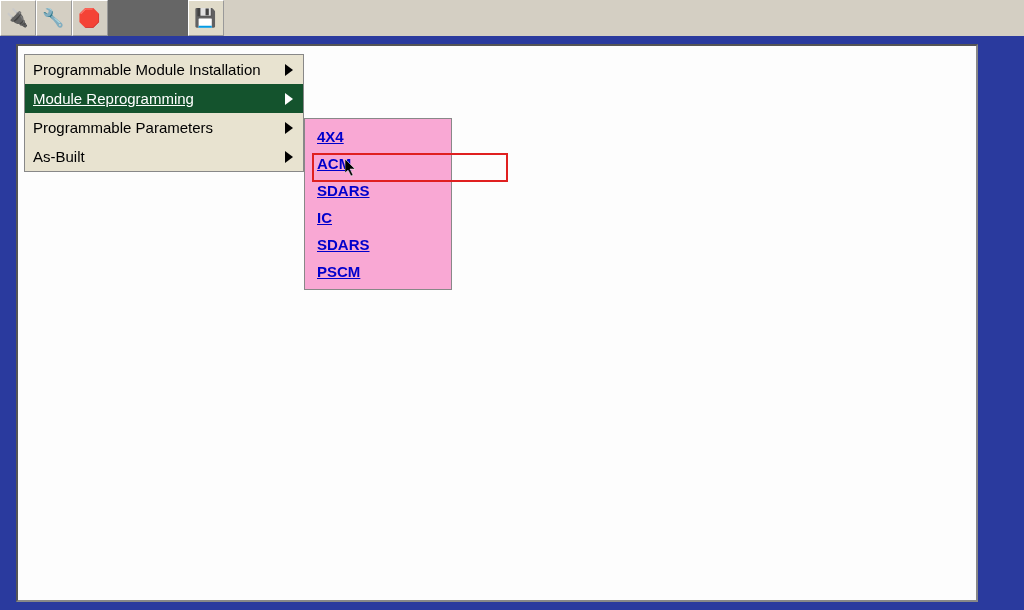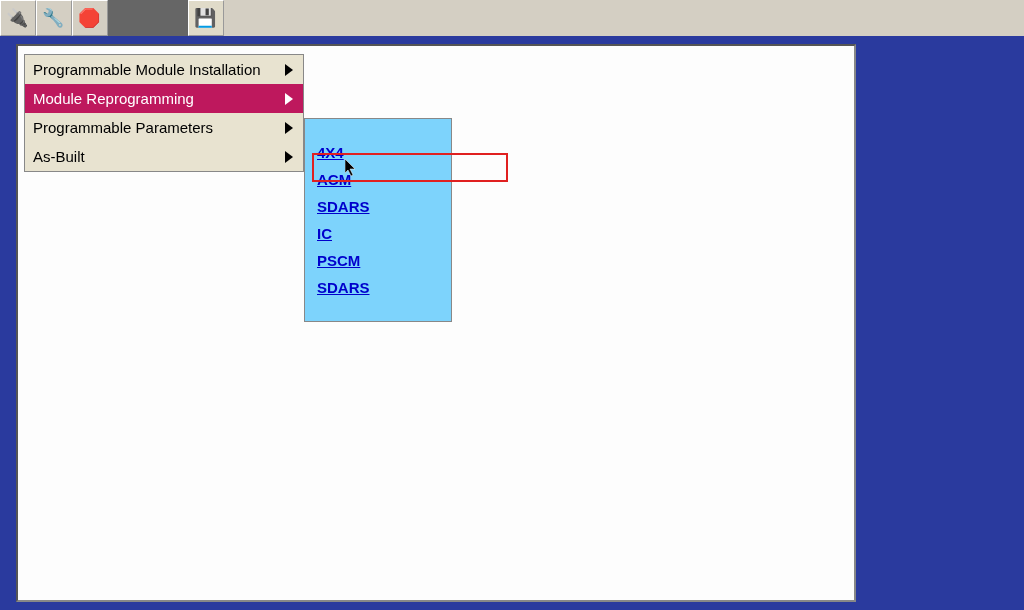--- a/index.html
+++ b/index.html
@@ -46,21 +46,21 @@
     height: 36px;
     background: #666;
   }
   .tool-btn.active {
     background: #e0dbc9;
   }
   .content-area {
     position: absolute;
     left: 16px;
     top: 44px;
-    width: 840px;
+    width: 962px;
     height: 558px;
     background: #fdfdfd;
     border: 2px solid #888;
     border-top-color: #555;
     border-left-color: #555;
   }
   .main-menu {
     position: absolute;
     left: 6px;
     top: 8px;
@@ -72,42 +72,43 @@
     padding: 6px 10px 6px 8px;
     font-size: 15px;
     color: #000;
     display: flex;
     justify-content: space-between;
     align-items: center;
     cursor: pointer;
     white-space: nowrap;
   }
   .menu-item.selected {
-    background: #be185d;
+    background: #14532d;
     color: #fff;
+    text-decoration: underline;
   }
   .arrow {
     width: 0;
     height: 0;
     border-top: 6px solid transparent;
     border-bottom: 6px solid transparent;
     border-left: 8px solid #000;
     margin-left: 8px;
   }
   .menu-item.selected .arrow {
     border-left-color: #fff;
   }
   .sub-menu {
     position: absolute;
     left: 286px;
     top: 72px;
     width: 148px;
-    background: #7dd3fc;
+    background: #f9a8d4;
     border: 1px solid #888;
-    padding: 20px 0;
+    padding: 4px 0;
   }
   .sub-item {
     padding: 5px 10px 5px 12px;
     font-size: 15px;
     font-weight: bold;
     color: #0000cc;
     text-decoration: underline;
     cursor: pointer;
   }
   .highlight-box {
@@ -168,22 +169,22 @@
         <span>As-Built</span>
         <span class="arrow"></span>
       </div>
     </div>
 
     <div class="sub-menu">
       <div class="sub-item">4X4</div>
       <div class="sub-item">ACM</div>
       <div class="sub-item">SDARS</div>
       <div class="sub-item">IC</div>
+      <div class="sub-item">SDARS</div>
       <div class="sub-item">PSCM</div>
-      <div class="sub-item">SDARS</div>
     </div>
 
     <div class="highlight-box"></div>
     <div class="cursor-arrow">
       <svg width="14" height="18" viewBox="0 0 14 18">
         <path d="M0 0 L0 14 L3 11 L6 17 L8 16 L5 10 L10 10 Z" fill="#000" stroke="#fff" stroke-width="0.5"></path>
       </svg>
     </div>
 
   </div>

